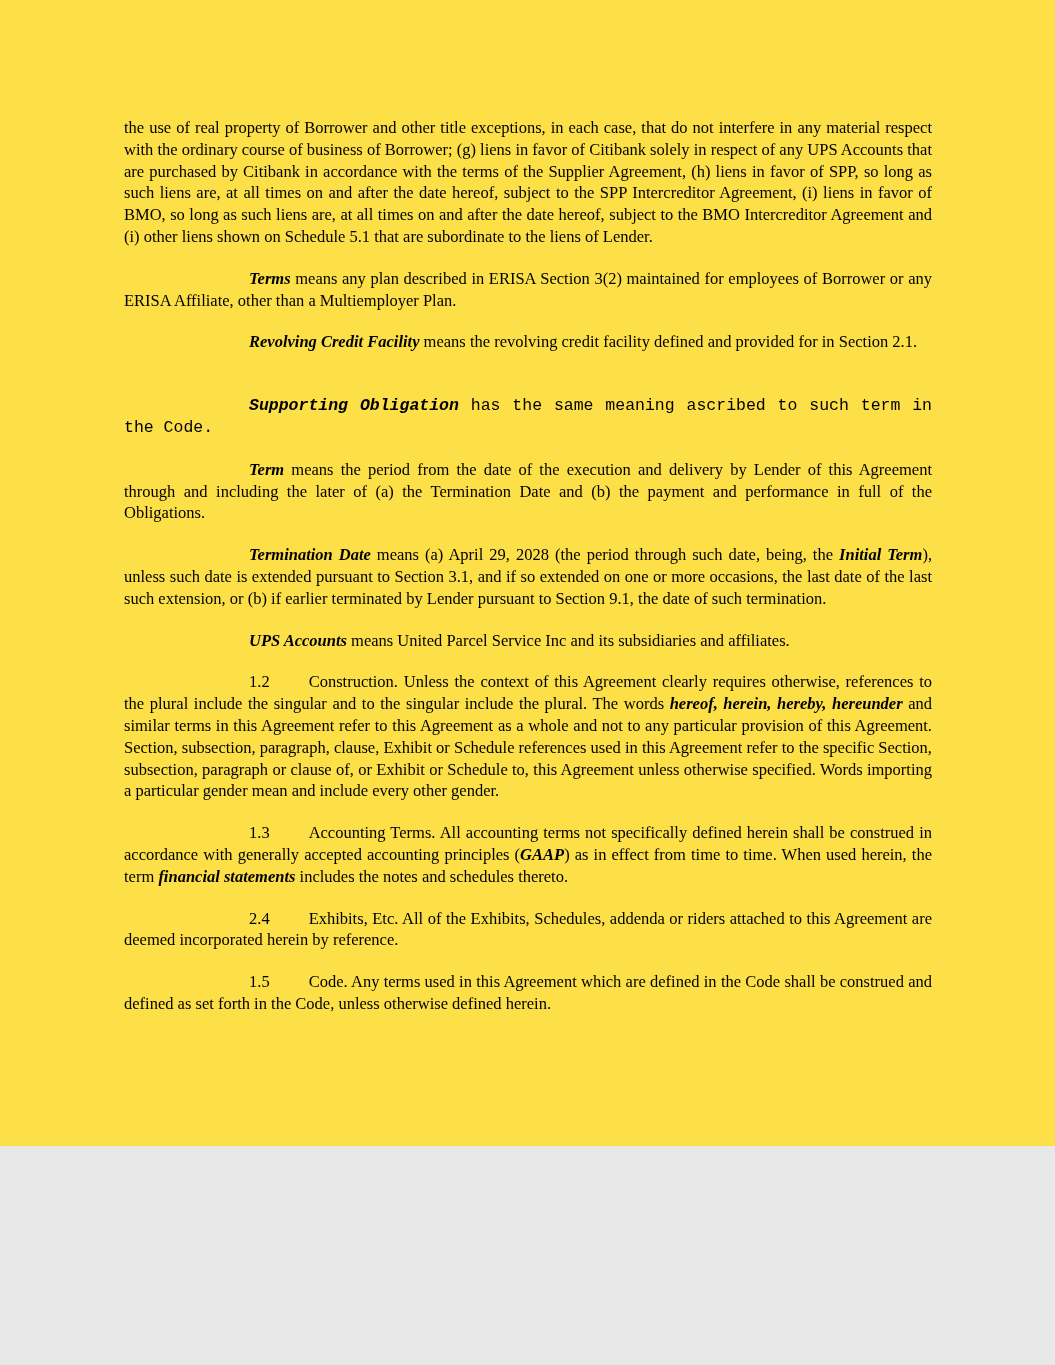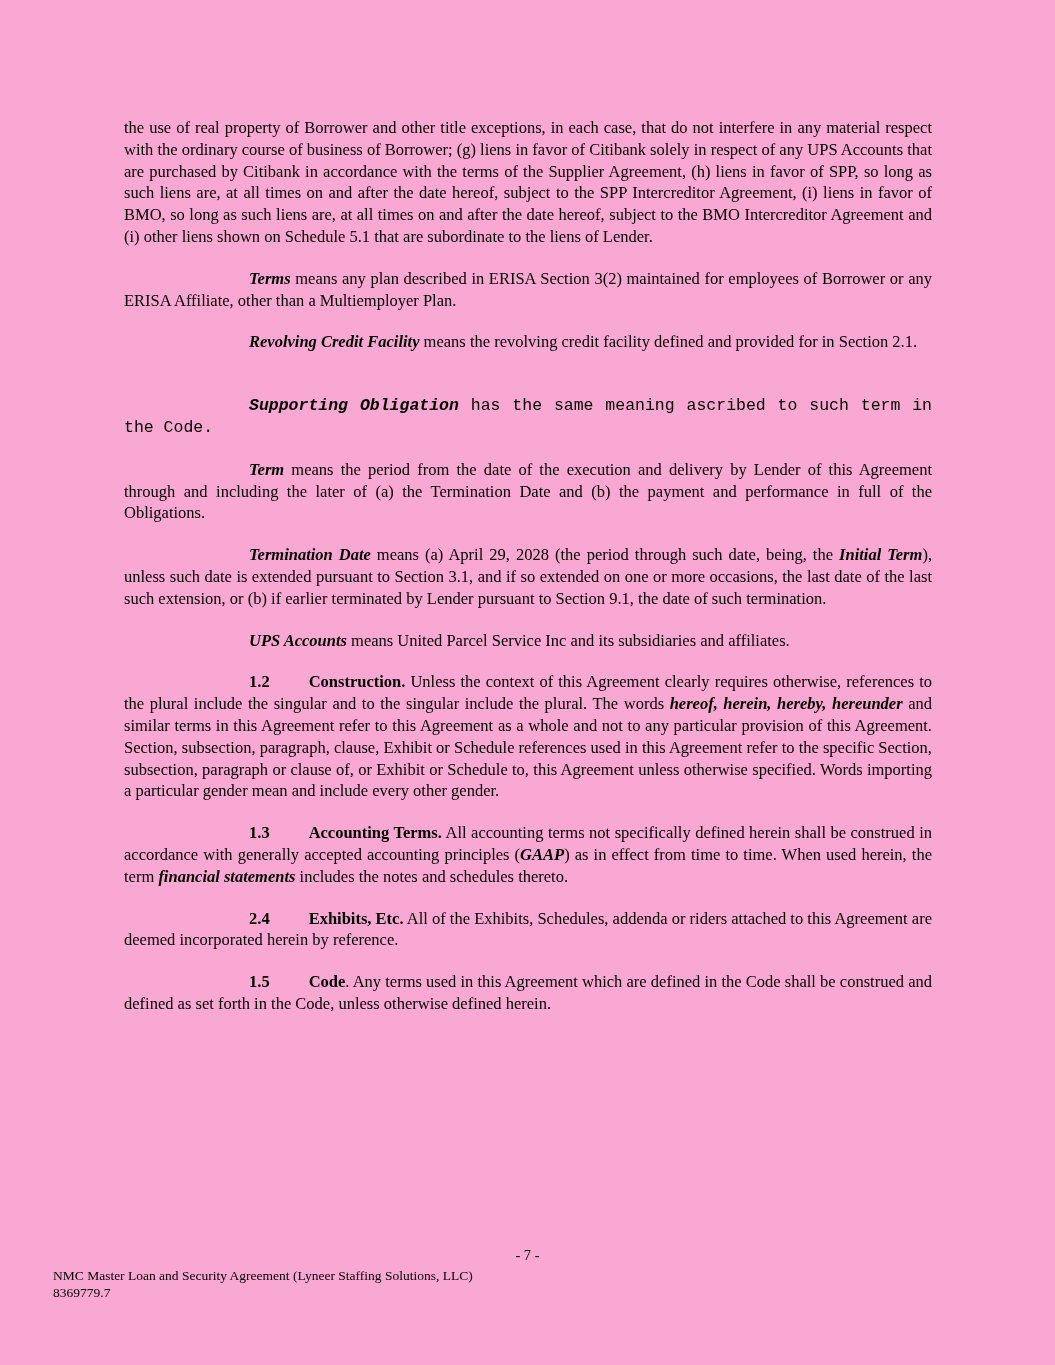--- a/index.html
+++ b/index.html
@@ -1,39 +1,39 @@
 <!DOCTYPE html>
 <html><head>
 <meta charset="utf-8">
 <style>
   * { margin: 0; padding: 0; box-sizing: border-box; }
   html, body { background: #e8e8e8; }
   .page {
     position: relative;
     width: 1055px;
-    height: 1365px;
+    height: 1146px;
     margin: 0 auto;
-    background: #f9a8d4;
+    background: #fde047;
     font-family: "Liberation Serif", serif;
     font-size: 16.5px;
     line-height: 21.8px;
     color: #000000;
     padding: 117px 123px 0 124px;
     overflow: hidden;
   }
   .doc-body { width: 100%; }
   .para {
     text-align: justify;
     margin: 0 0 20px 0;
   }
   .para.indent { text-indent: 125px; }
   .para.flush { text-indent: 0; }
   .para.extra-space { margin-top: 42px; font-family: Liberation Mono, monospace; }
   .run-normal { font-weight: normal; font-style: normal; }
-  .run-bold { font-weight: bold; font-style: normal; }
+  .run-bold { font-weight: normal; font-style: normal; }
   .run-bold-italic { font-weight: bold; font-style: italic; }
   .run-tab { display: inline-block; width: 39px; }
   .footer {
     position: absolute;
     top: 1247px;
     left: 0;
     width: 100%;
     font-size: 13.5px;
     line-height: 17.5px;
   }

